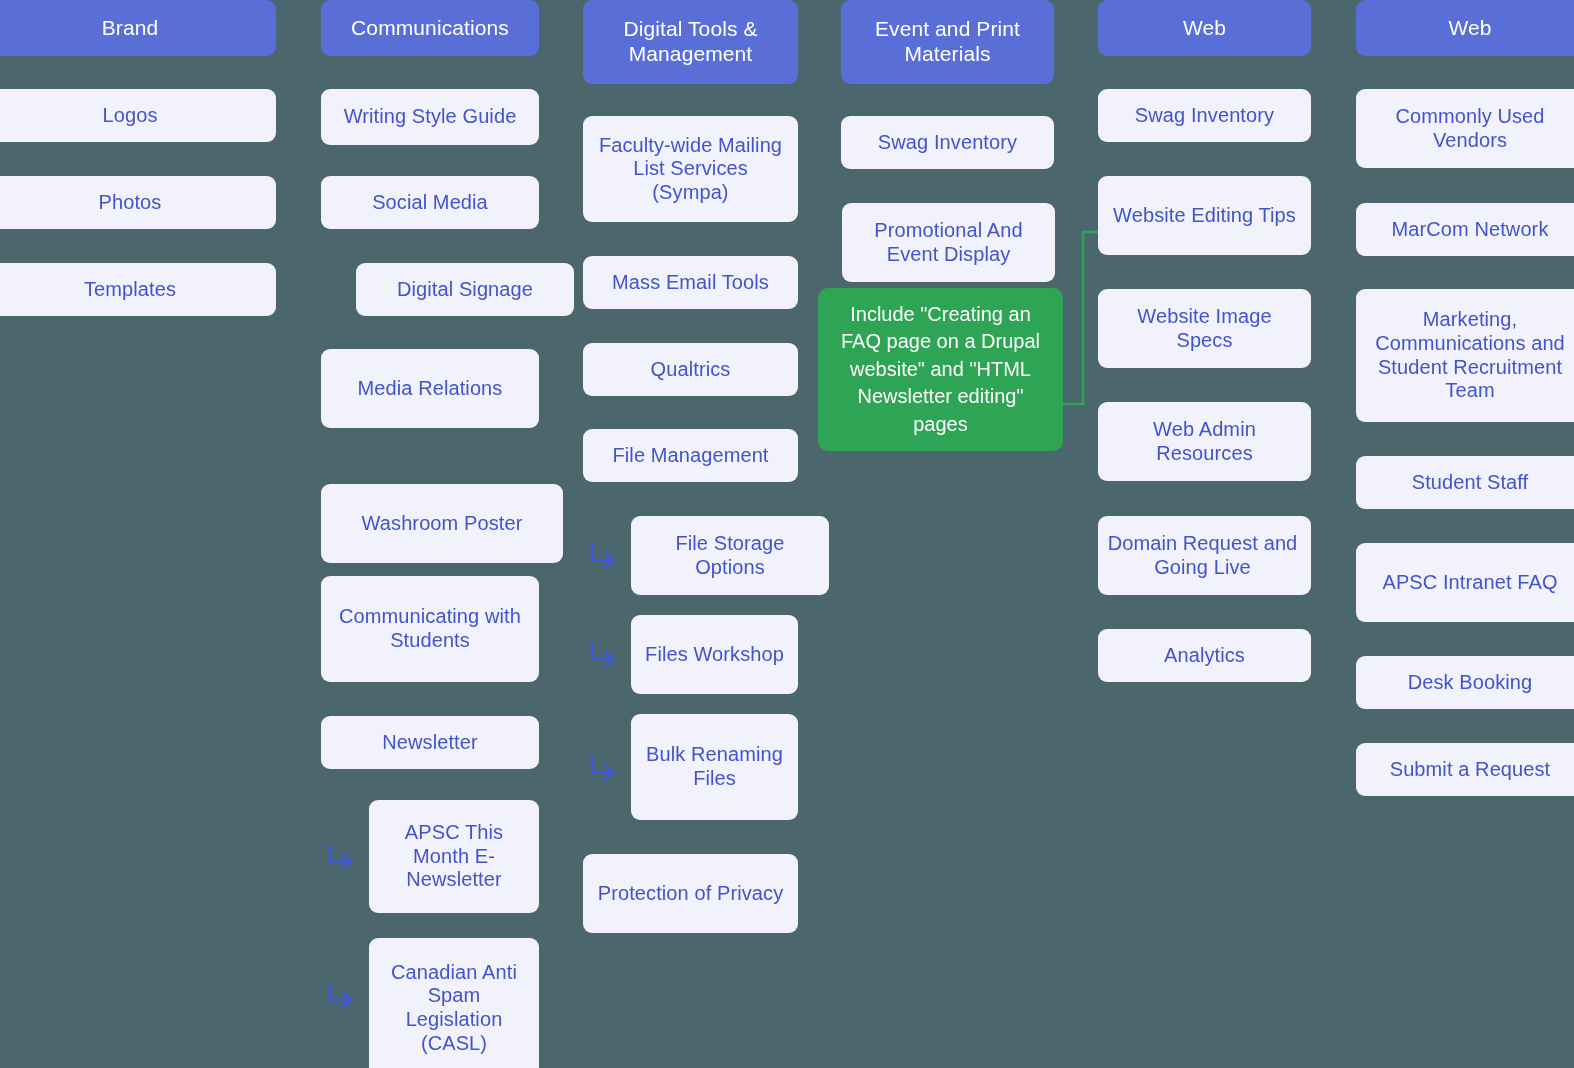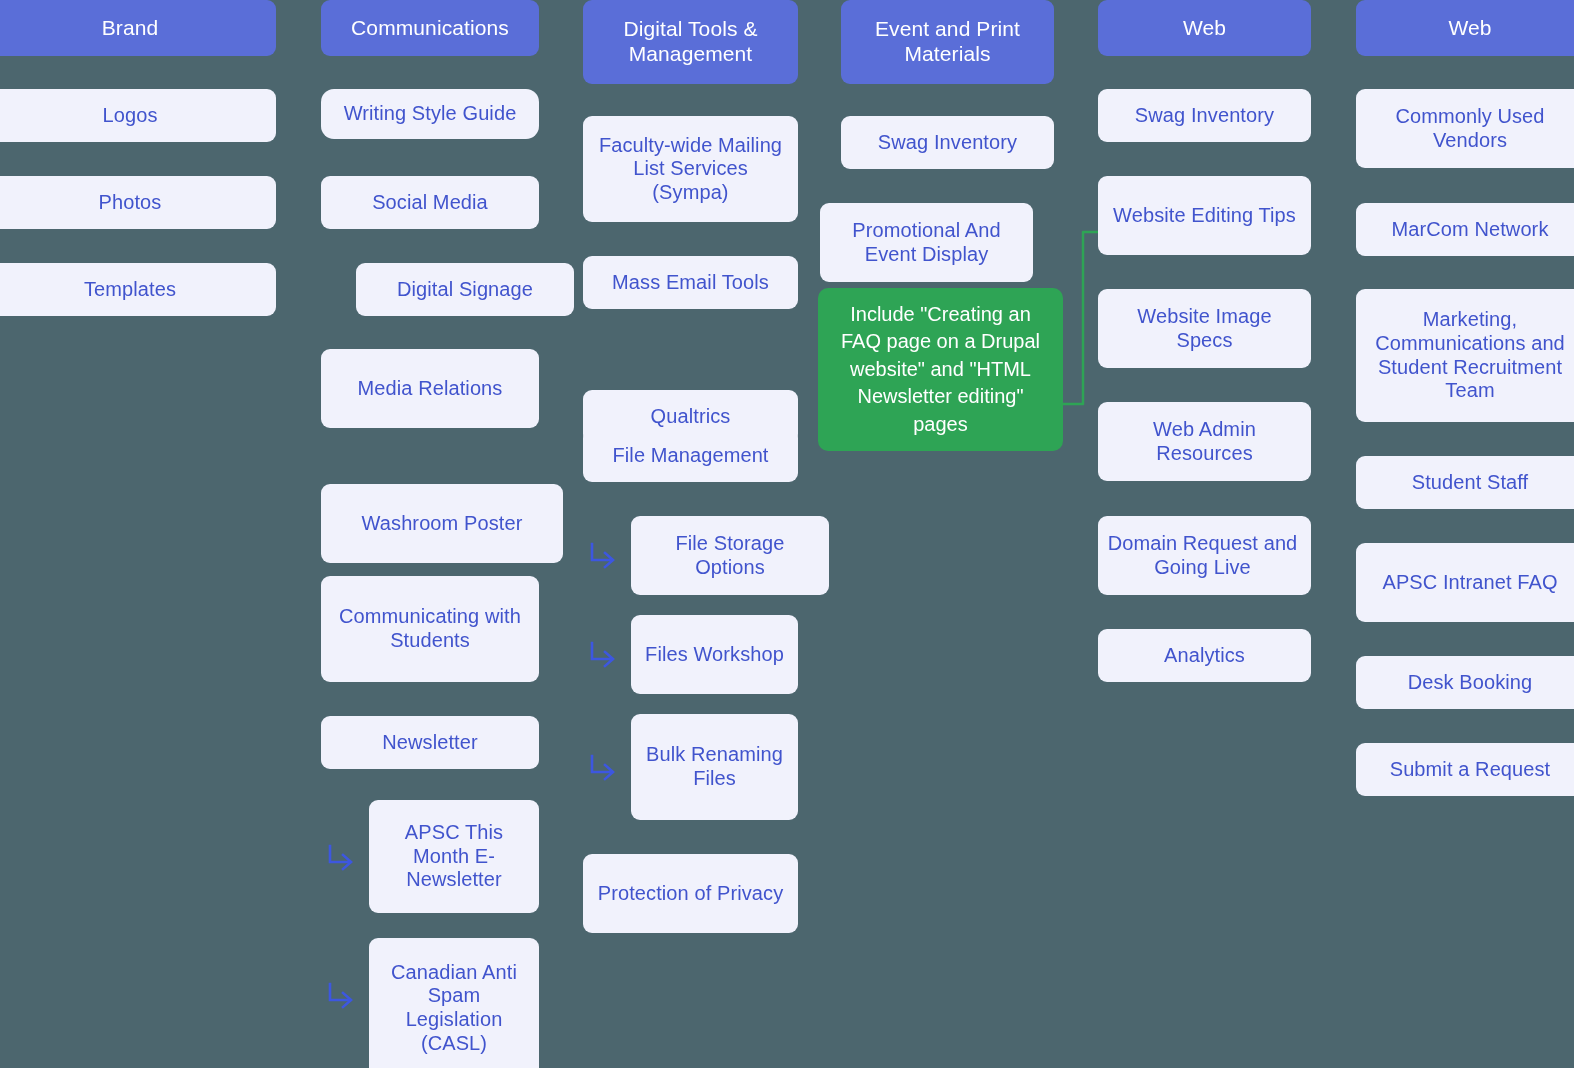--- a/index.html
+++ b/index.html
@@ -65,41 +65,41 @@
 <div id="board">
   <svg id="connector" viewBox="0 0 1574 1068" xmlns="http://www.w3.org/2000/svg">
     <path id="connector-path" fill="none" stroke="#2ea455" stroke-width="2.5" stroke-linecap="round" stroke-linejoin="round" d="M 1063 404 L 1083 404 L 1083 232 L 1104 232"></path>
     <circle id="connector-dot" r="6" fill="#2ea455" cx="1107" cy="232"></circle>
   </svg>
 <div class="card header" style="left: -16px; top: 0px; width: 292px; height: 56px;">Brand</div>
     <div class="card item" style="left: -16px; top: 89px; width: 292px; height: 53px;">Logos</div>
     <div class="card item" style="left: -16px; top: 176px; width: 292px; height: 53px;">Photos</div>
     <div class="card item" style="left: -16px; top: 263px; width: 292px; height: 53px;">Templates</div>
     <div class="card header" style="left: 321px; top: 0px; width: 218px; height: 56px;">Communications</div>
-    <div class="card item" style="left: 321px; top: 89px; width: 218px; height: 50px; border-radius: 13px;">Writing Style Guide</div>
+    <div class="card item" style="left: 321px; top: 89px; width: 218px; height: 56px;">Writing Style Guide</div>
     <div class="card item" style="left: 321px; top: 176px; width: 218px; height: 53px;">Social Media</div>
     <div class="card item" style="left: 321px; top: 263px; width: 218px; height: 53px; margin-left: 35px;">Digital Signage</div>
     <div class="card item" style="left: 321px; top: 349px; width: 218px; height: 79px;">Media Relations</div>
     <div class="card item" style="left: 321px; top: 484px; width: 242px; height: 79px;">Washroom Poster</div>
     <div class="card item" style="left: 321px; top: 576px; width: 218px; height: 106px;">Communicating with Students</div>
     <div class="card item" style="left: 321px; top: 716px; width: 218px; height: 53px;">Newsletter</div>
     <div class="card item" style="left: 369px; top: 800px; width: 170px; height: 113px;">APSC This Month E-Newsletter</div>
     <div class="card item" style="left: 369px; top: 938px; width: 170px; height: 140px;">Canadian Anti Spam Legislation (CASL)</div>
     <div class="card header" style="left: 583px; top: 0px; width: 215px; height: 84px;">Digital Tools &amp; Management</div>
     <div class="card item" style="left: 583px; top: 116px; width: 215px; height: 106px;">Faculty-wide Mailing List Services (Sympa)</div>
     <div class="card item" style="left: 583px; top: 256px; width: 215px; height: 53px;">Mass Email Tools</div>
-    <div class="card item" style="left: 583px; top: 343px; width: 215px; height: 53px; margin-top: 47px;">Qualtrics</div>
+    <div class="card item" style="left: 583px; top: 343px; width: 215px; height: 53px;">Qualtrics</div>
     <div class="card item" style="left: 583px; top: 429px; width: 215px; height: 53px;">File Management</div>
     <div class="card item" style="left: 631px; top: 516px; width: 198px; height: 79px;">File Storage Options</div>
     <div class="card item" style="left: 631px; top: 615px; width: 167px; height: 79px;">Files Workshop</div>
     <div class="card item" style="left: 631px; top: 714px; width: 167px; height: 106px;">Bulk Renaming Files</div>
     <div class="card item" style="left: 583px; top: 854px; width: 215px; height: 79px;">Protection of Privacy</div>
     <div class="card header" style="left: 841px; top: 0px; width: 213px; height: 84px;">Event and Print Materials</div>
     <div class="card item" style="left: 841px; top: 116px; width: 213px; height: 53px;">Swag Inventory</div>
-    <div class="card item" style="left: 820px; top: 203px; width: 213px; height: 79px;">Promotional And Event Display</div>
+    <div class="card item" style="left: 842px; top: 203px; width: 213px; height: 79px;">Promotional And Event Display</div>
     <div class="card header" style="left: 1098px; top: 0px; width: 213px; height: 56px;">Web</div>
     <div class="card item" style="left: 1098px; top: 89px; width: 213px; height: 53px;">Swag Inventory</div>
     <div class="card item" style="left: 1098px; top: 176px; width: 213px; height: 79px;">Website Editing Tips</div>
     <div class="card item" style="left: 1098px; top: 289px; width: 213px; height: 79px;">Website Image Specs</div>
     <div class="card item" style="left: 1098px; top: 402px; width: 213px; height: 79px;">Web Admin Resources</div>
     <div class="card item" style="left: 1098px; top: 516px; width: 213px; height: 79px; padding-left: 6px;">Domain Request and Going Live</div>
     <div class="card item" style="left: 1098px; top: 629px; width: 213px; height: 53px;">Analytics</div>
     <div class="card header" style="left: 1356px; top: 0px; width: 228px; height: 56px;">Web</div>
     <div class="card item" style="left: 1356px; top: 89px; width: 228px; height: 79px;">Commonly Used Vendors</div>
     <div class="card item" style="left: 1356px; top: 203px; width: 228px; height: 53px;">MarCom Network</div>

